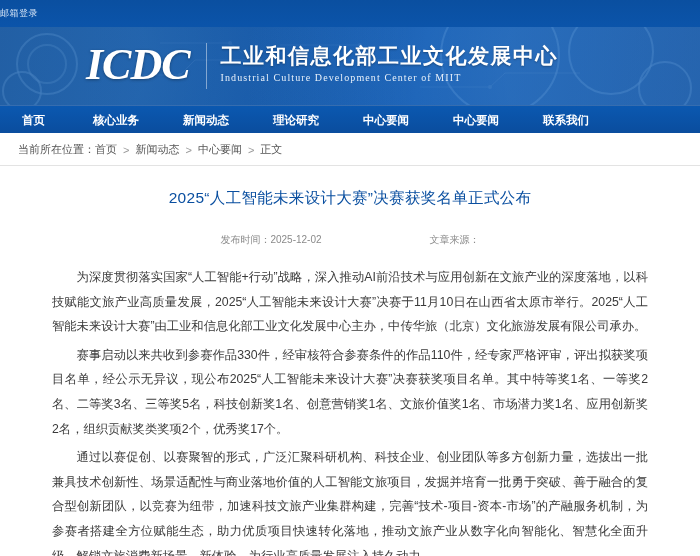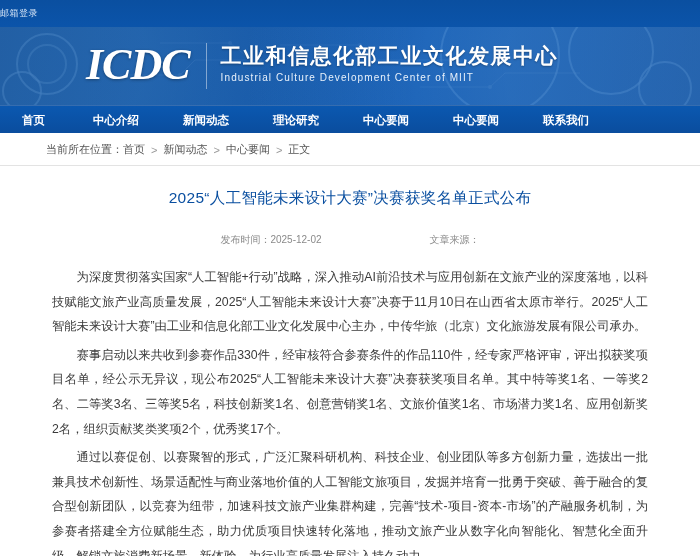--- a/index.html
+++ b/index.html
@@ -84,21 +84,21 @@
   .titles { color: #fff; }
   .cn-title {
     font-family: "Liberation Serif", serif;
     font-size: 21px;
     font-weight: bold;
     letter-spacing: 1.5px;
     line-height: 1.25;
     text-shadow: 0 1px 2px rgba(0,0,0,.3);
   }
   .en-title {
-    font-family: Liberation Sans, sans-serif;
+    font-family: Liberation Serif, serif;
     font-size: 10px;
     letter-spacing: 1.1px;
     margin-top: 3px;
     color: #e8f1fb;
   }
 
   
   .nav {
     height: 28px;
     background: linear-gradient(to bottom, #0b58b0, #0a4d9e);
@@ -121,21 +121,21 @@
 
   
   .crumb-wrap {
     border-bottom: 1px solid #e3e3e3;
     padding: 9px 0 8px 18px;
     display: flex;
     align-items: center;
     font-size: 11px;
     color: #555;
   }
-  .crumb-label { color: #555; margin-left: 28px; }
+  .crumb-label { color: #555; }
   .crumb-item { color: #555; text-decoration: none; cursor: pointer; }
   .crumb-sep { margin: 0 6px; color: #999; }
 
   
   .article {
     padding: 0 52px;
   }
   .headline {
     text-align: center;
     font-family: "Liberation Sans", sans-serif;
@@ -203,21 +203,21 @@
     <div class="divider-v"></div>
     <div class="titles">
       <div class="cn-title">工业和信息化部工业文化发展中心</div>
       <div class="en-title">Industrial Culture Development Center of MIIT</div>
     </div>
   </div>
 </div>
 
 <div class="nav">
   <a class="nav-item" href="#">首页</a>
-  <a class="nav-item" href="#">中心介绍</a>
+  <a class="nav-item" href="#">核心业务</a>
   <a class="nav-item" href="#">新闻动态</a>
   <a class="nav-item" href="#">理论研究</a>
   <a class="nav-item" href="#">中心要闻</a>
   <a class="nav-item" href="#">中心要闻</a>
   <a class="nav-item" href="#">联系我们</a>
 </div>
 
 <div class="crumb-wrap">
   <span class="crumb-label">当前所在位置：</span>
   <a class="crumb-item" href="#">首页</a>

